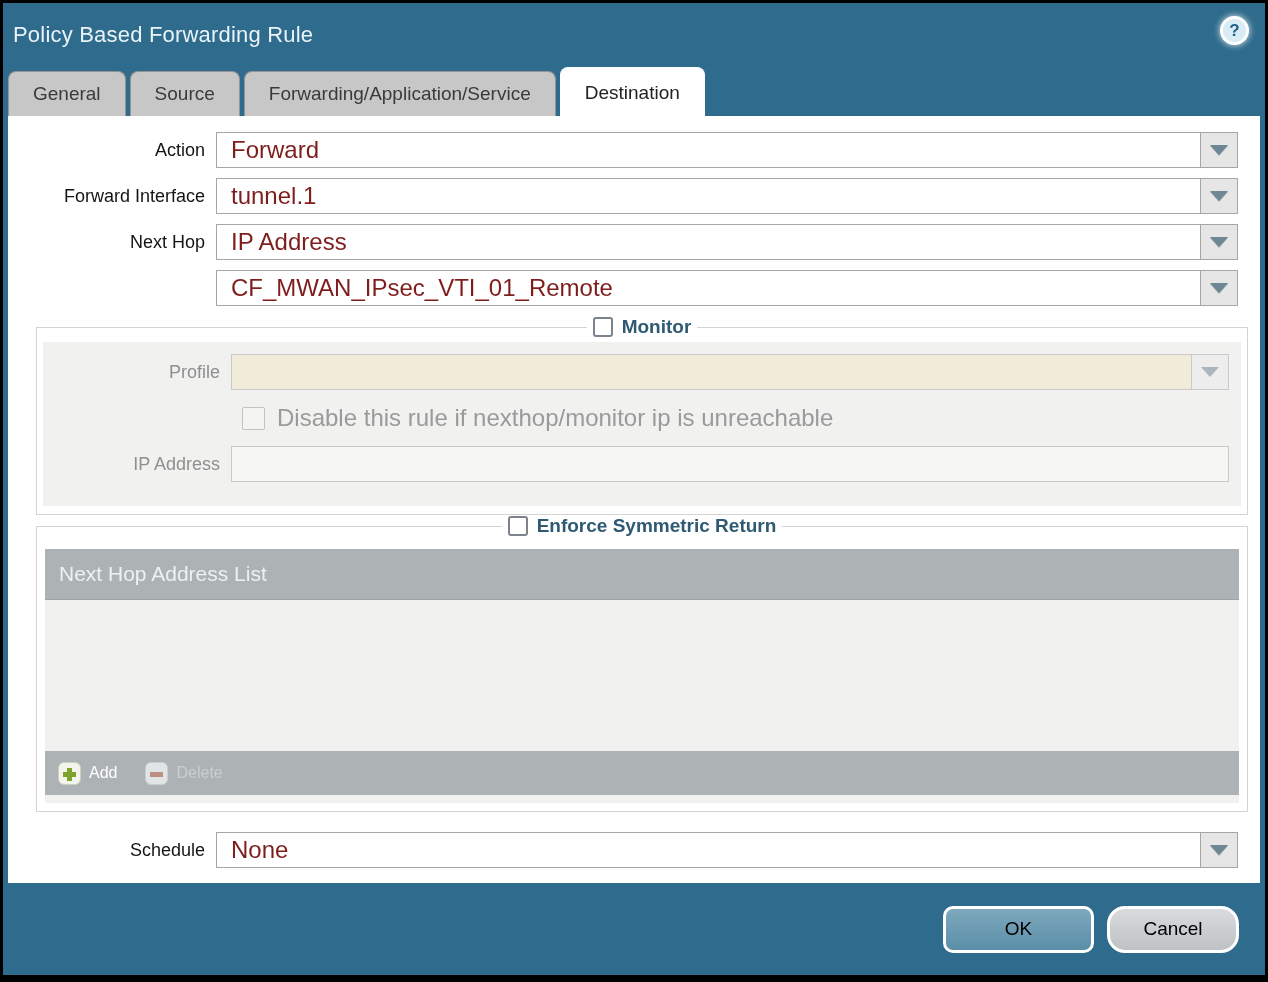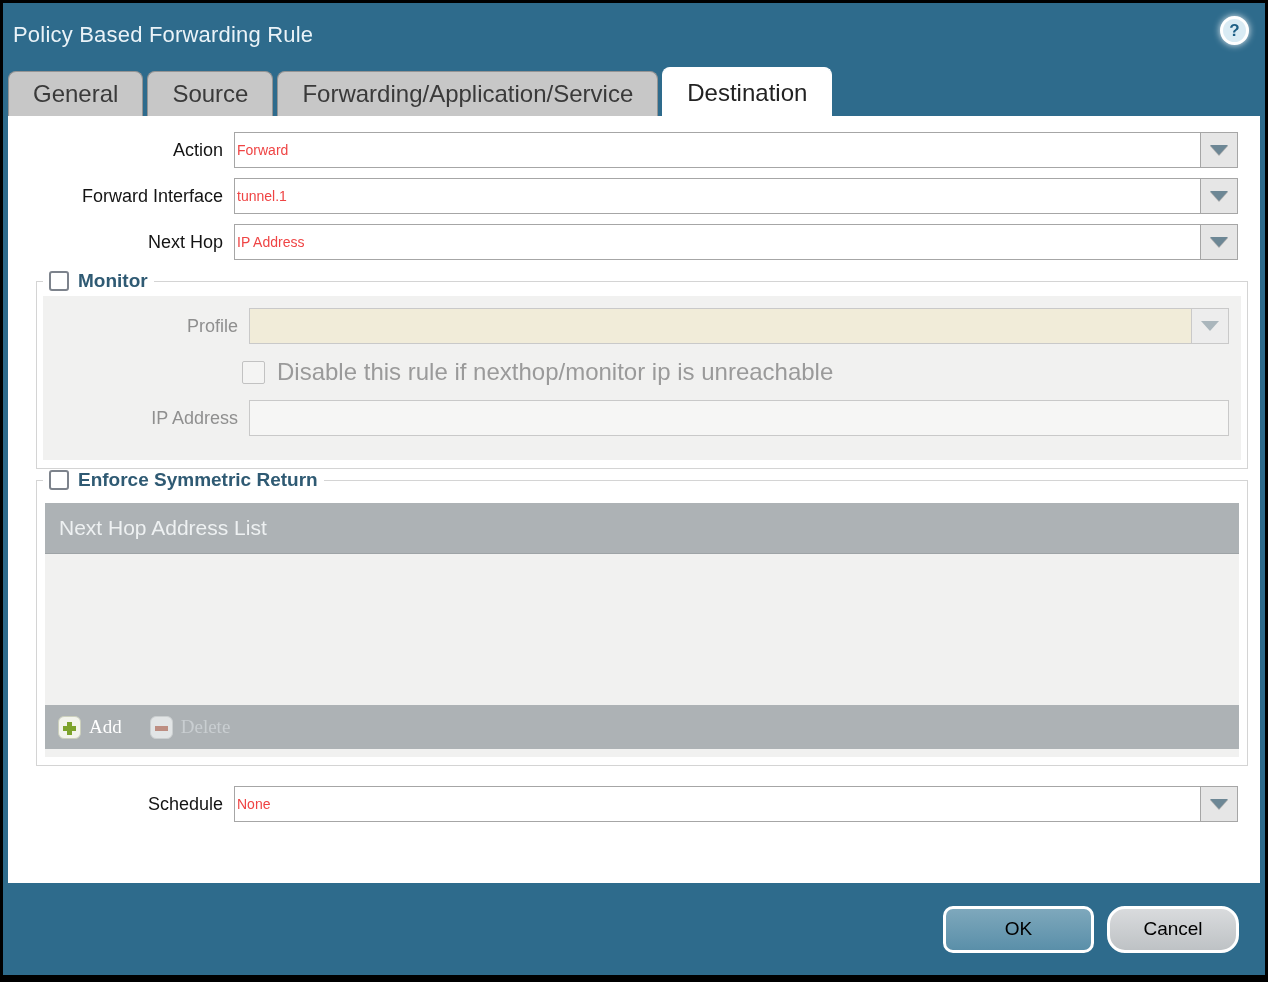--- a/index.html
+++ b/index.html
@@ -13,41 +13,41 @@
   .titlebar { height:64px; display:flex; align-items:center; padding-left:10px; position:relative; }
   .title { color:#eaf3f8; font-size:22px; letter-spacing:.2px; }
   .help-btn { position:absolute; top:13px; right:16px; width:29px; height:29px; border-radius:50%;
               background:#d9ebf4; border:3px solid #fff; color:#1d5f86; font-weight:bold; font-size:17px;
               display:flex; align-items:center; justify-content:center;
               box-shadow:0 0 7px rgba(255,255,255,.9); cursor:pointer; }
 
   
   .tabs { height:49px; display:flex; align-items:flex-end; padding-left:5px; }
   .tab { height:45px; line-height:44px; padding:0 24px; margin-right:4px; background:#c7c7c7;
-         color:#3a3a3a; font-size:24px; border:1px solid #949494; border-bottom:none;
+         color:#3a3a3a; font-size:19px; border:1px solid #949494; border-bottom:none;
          border-radius:8px 8px 0 0; cursor:pointer; white-space:nowrap; }
   .tab.active { height:49px; line-height:49px; background:#fff; color:#222; border-color:#fff; }
 
   
   .content { margin:0 5px; background:#fff; height:767px; padding-top:16px; overflow:hidden; }
 
   .frow { display:flex; align-items:center; margin:0 22px 10px 0; }
-  .frow .flabel { width:208px; text-align:right; padding-right:11px; font-size:18px; color:#141414;margin-left:18px; }
+  .frow .flabel { width:208px; text-align:right; padding-right:11px; font-size:18px; color:#141414; }
   .combo { flex:1; display:flex; height:36px; }
-  .combo .val { flex:1; border:1px solid #a6a6a6; background:#fff; padding:0 2px; line-height:34px;
-                font-size:14px; color:#ef4444; white-space:nowrap; overflow:hidden; }
+  .combo .val { flex:1; border:1px solid #a6a6a6; background:#fff; padding:0 14px; line-height:34px;
+                font-size:24px; color:#7f1d1d; white-space:nowrap; overflow:hidden; }
   .dbtn { width:37px; border:1px solid #a6a6a6; border-left:none; background:#e6e6e6;
           display:flex; align-items:center; justify-content:center; cursor:pointer; }
   .tri { width:0; height:0; border-left:9px solid transparent; border-right:9px solid transparent;
          border-top:10px solid #6d8795; filter:drop-shadow(0 1px 0 rgba(0,0,0,.25)); }
   .dbtn.disabled { background:#ededed; border-color:#c9c9c9; }
   .dbtn.disabled .tri { border-top-color:#aab6bc; filter:none; }
 
   fieldset.group { margin:0 12px 0 28px; border:1px solid #d4d4d4; padding:4px 6px 8px 6px; }
-  fieldset.group legend { display:flex; align-items:center; gap:9px; padding:0 6px; }
+  fieldset.group legend { display:flex; align-items:center; gap:9px; padding:0 6px;text-align:center; }
   .cb { width:20px; height:20px; background:#fff; border:2px solid #7d838c; border-radius:3px; cursor:pointer; }
   .legend-text { font-size:19px; font-weight:bold; color:#2f5a73; }
   .monitor-group { margin-bottom:14px; }
 
   .panel { background:#f1f1f0; padding:12px 0 14px 0; }
   .panel .frow .flabel { width:188px; color:#8f8f8f; }
   .panel .frow { margin-right:12px; }
   .val.cream { background:#f1ecd9; border-color:#c9c9c9; }
   .input-dis { flex:1; height:36px; border:1px solid #c9c9c9; background:#f6f6f5; }
   .cbrow { display:flex; align-items:center; gap:12px; margin:14px 0 14px 199px; }
@@ -61,21 +61,21 @@
   .nh-body { height:151px; background:#f1f1f0; }
   .nh-foot { height:44px; background:#adb2b5; display:flex; align-items:center; gap:28px; padding-left:13px; }
   .nh-strip { height:8px; background:#f1f1f0; }
   .tbtn { display:flex; align-items:center; gap:8px; cursor:pointer; }
   .ticon { width:23px; height:23px; border-radius:6px; position:relative; }
   .ticon.plus { background:#f3f4ec; border:1px solid #ccd0bd; }
   .ticon.plus::before { content:""; position:absolute; left:4px; top:9px; width:13px; height:5px; background:#7da32c; }
   .ticon.plus::after  { content:""; position:absolute; left:8px; top:5px; width:5px; height:13px; background:#7da32c; }
   .ticon.minus { background:#e2e5e6; border:1px solid #cbcfd0; }
   .ticon.minus::before { content:""; position:absolute; left:4px; top:9px; width:13px; height:5px; background:#bd8e82; }
-  .tbtn .tlabel { font-size:19px; color:#fff;font-family:Liberation Serif, serif; }
+  .tbtn .tlabel { font-size:16px; color:#fff; }
   .tbtn.disabled .tlabel { color:#c9ced1; }
 
   .schedule-row { margin-top:20px; }
 
   
   .footer { flex:1; display:flex; align-items:center; justify-content:flex-end; gap:13px; padding-right:26px; }
   .btn { height:47px; border-radius:10px; border:3px solid #fff; font-size:19px; color:#000;
          display:flex; align-items:center; justify-content:center; cursor:pointer;
          font-family:"Liberation Sans","DejaVu Sans",sans-serif; }
   .btn-ok { width:151px; background:linear-gradient(#7ea8bc,#5a8fa9); }
@@ -124,20 +124,29 @@
       <div class="frow">
         <div class="flabel">Next Hop</div>
         <div class="combo">
           <div class="val">IP Address</div>
           <div class="dbtn">
               <div class="tri"></div>
             </div>
         </div>
       </div>
 
+      <div class="frow">
+        <div class="flabel"></div>
+        <div class="combo">
+          <div class="val">CF_MWAN_IPsec_VTI_01_Remote</div>
+          <div class="dbtn">
+              <div class="tri"></div>
+            </div>
+        </div>
+      </div>
 
       <fieldset class="group monitor-group">
         <legend>
           <div class="cb"></div>
           <span class="legend-text">Monitor</span>
         </legend>
         <div class="panel">
           <div class="frow">
             <div class="flabel">Profile</div>
             <div class="combo">

